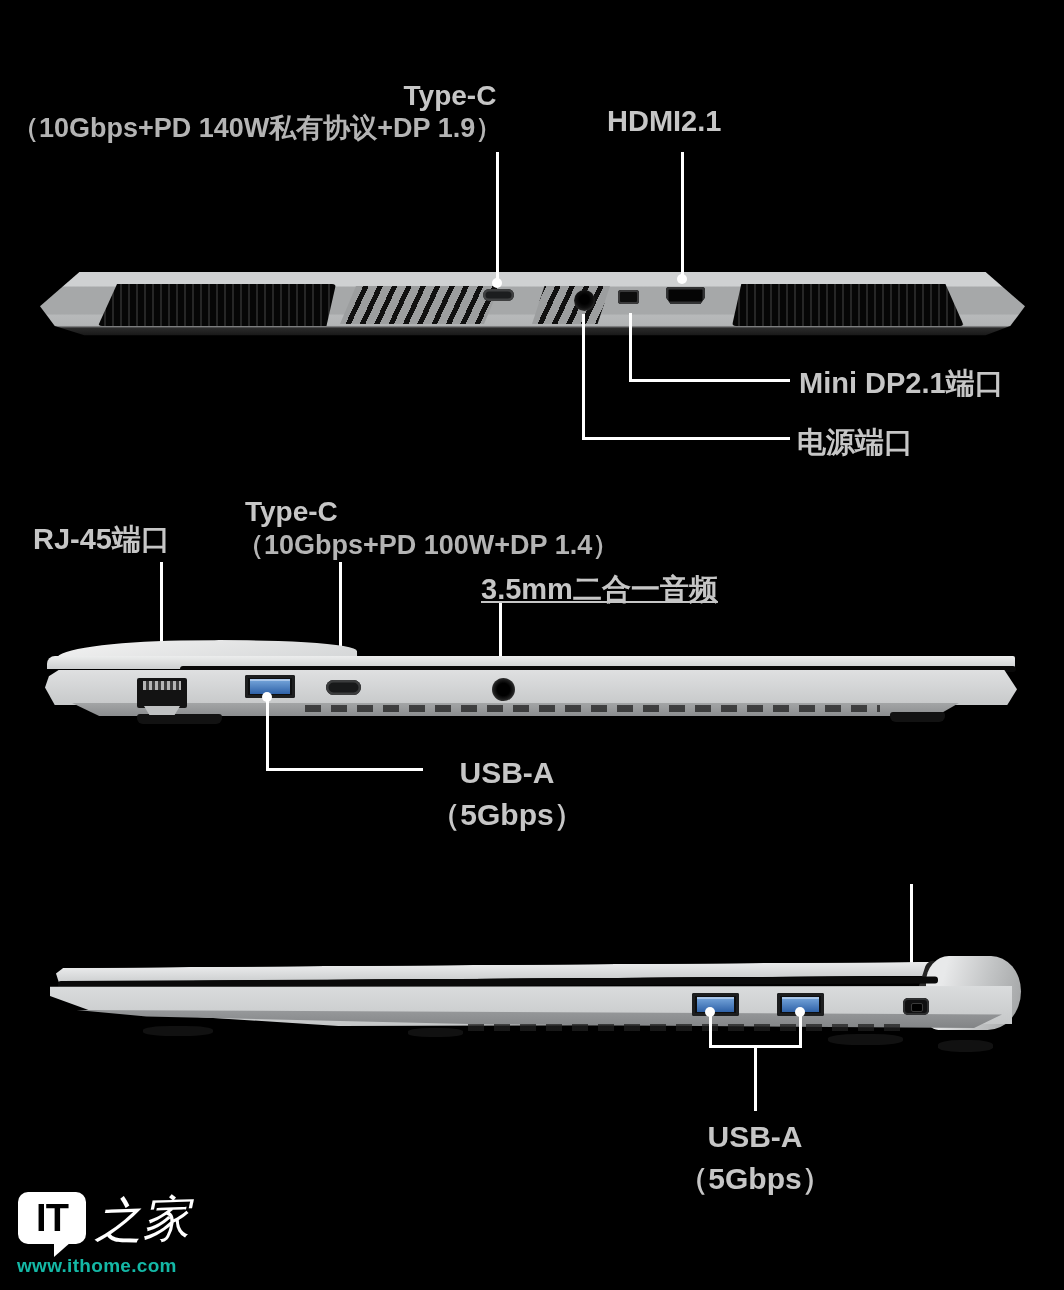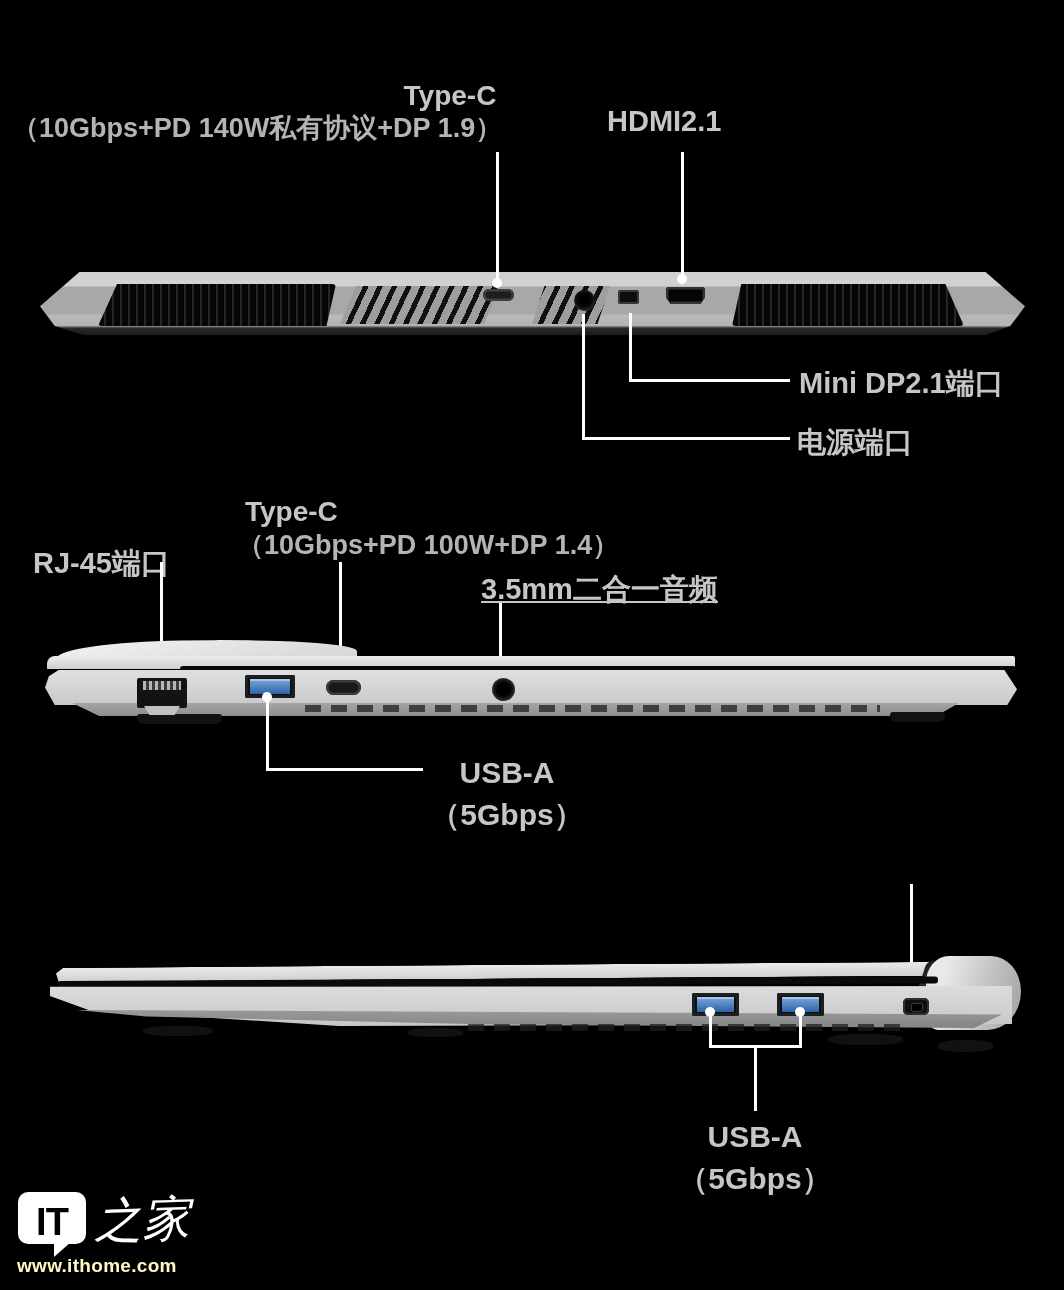--- a/index.html
+++ b/index.html
@@ -11,21 +11,21 @@
   .vline,.hline{position:absolute;background:#fff;}
   .dot{position:absolute;width:10px;height:10px;border-radius:50%;background:#fff;}
 
   
   #typec-top-title{left:368px;top:81px;width:164px;text-align:center;font-size:28px;}
   #typec-top-sub{left:12px;top:114px;font-size:27px;}
   #hdmi-label{left:607px;top:106px;font-size:29px;}
   #minidp-label{left:799px;top:368px;font-size:29px;}
   #power-label{left:797px;top:427px;font-size:29px;}
   
-  #rj45-label{left:33px;top:524px;font-size:29px;margin-top:24px;}
+  #rj45-label{left:33px;top:524px;font-size:29px;}
   #typec-mid-title{left:245px;top:497px;font-size:28px;}
   #typec-mid-sub{left:237px;top:531px;font-size:27px;}
   #audio-label{left:481px;top:574px;font-size:29px;text-decoration:underline;}
   #usb-mid-title{left:412px;top:757px;width:190px;text-align:center;font-size:30px;}
   #usb-mid-sub{left:412px;top:799px;width:190px;text-align:center;font-size:30px;}
   
   #kens-label{left:792px;top:842px;font-size:30px;}
   #usb-bot-title{left:648px;top:1121px;width:214px;text-align:center;font-size:30px;}
   #usb-bot-sub{left:648px;top:1163px;width:214px;text-align:center;font-size:30px;}
 
@@ -142,28 +142,28 @@
   .lr-foot4{position:absolute;left:890px;top:88px;width:55px;height:12px;background:#111;border-radius:40%;}
   .port-usb-b1{left:644px;top:41px;width:47px;}
   .port-usb-b2{left:729px;top:41px;width:47px;}
   .port-kens{position:absolute;left:855px;top:46px;width:26px;height:17px;border-radius:5px;
     background:#101011;box-shadow:inset 0 0 0 2px #2e2f30;}
   .kens-slot{position:absolute;left:8px;top:5px;width:10px;height:7px;background:#000;
     border:1px solid #3a3a3a;border-radius:2px;}
 
   
   #logo-bubble{position:absolute;left:18px;top:1192px;width:68px;height:52px;background:#fff;
-    border-radius:10px;display:flex;align-items:flex-end;justify-content:center;}
+    border-radius:10px;display:flex;align-items:center;justify-content:center;}
   #logo-it{font-size:38px;font-weight:900;color:#000;letter-spacing:-1px;
     font-family:"Liberation Sans",sans-serif;}
   #logo-tail{position:absolute;left:54px;top:1242px;width:0;height:0;
     border-top:15px solid #fff;border-right:17px solid transparent;}
   #logo-home{position:absolute;left:94px;top:1188px;font-size:48px;color:#fff;
     font-family:"DejaVu Serif",serif;font-style:italic;transform:rotate(-2deg);}
-  #site-url{position:absolute;left:17px;top:1255px;font-size:19px;font-weight:bold;color:#fef9c3;
+  #site-url{position:absolute;left:17px;top:1255px;font-size:19px;font-weight:bold;color:#14b8a6;
     letter-spacing:.3px;font-family:"Liberation Sans",sans-serif;}
 </style>
 </head>
 <body>
 
 <div class="stage">
 
   <div id="laptop-back">
     <div class="lb-base"></div>
     <div class="lb-vent-l"></div>

